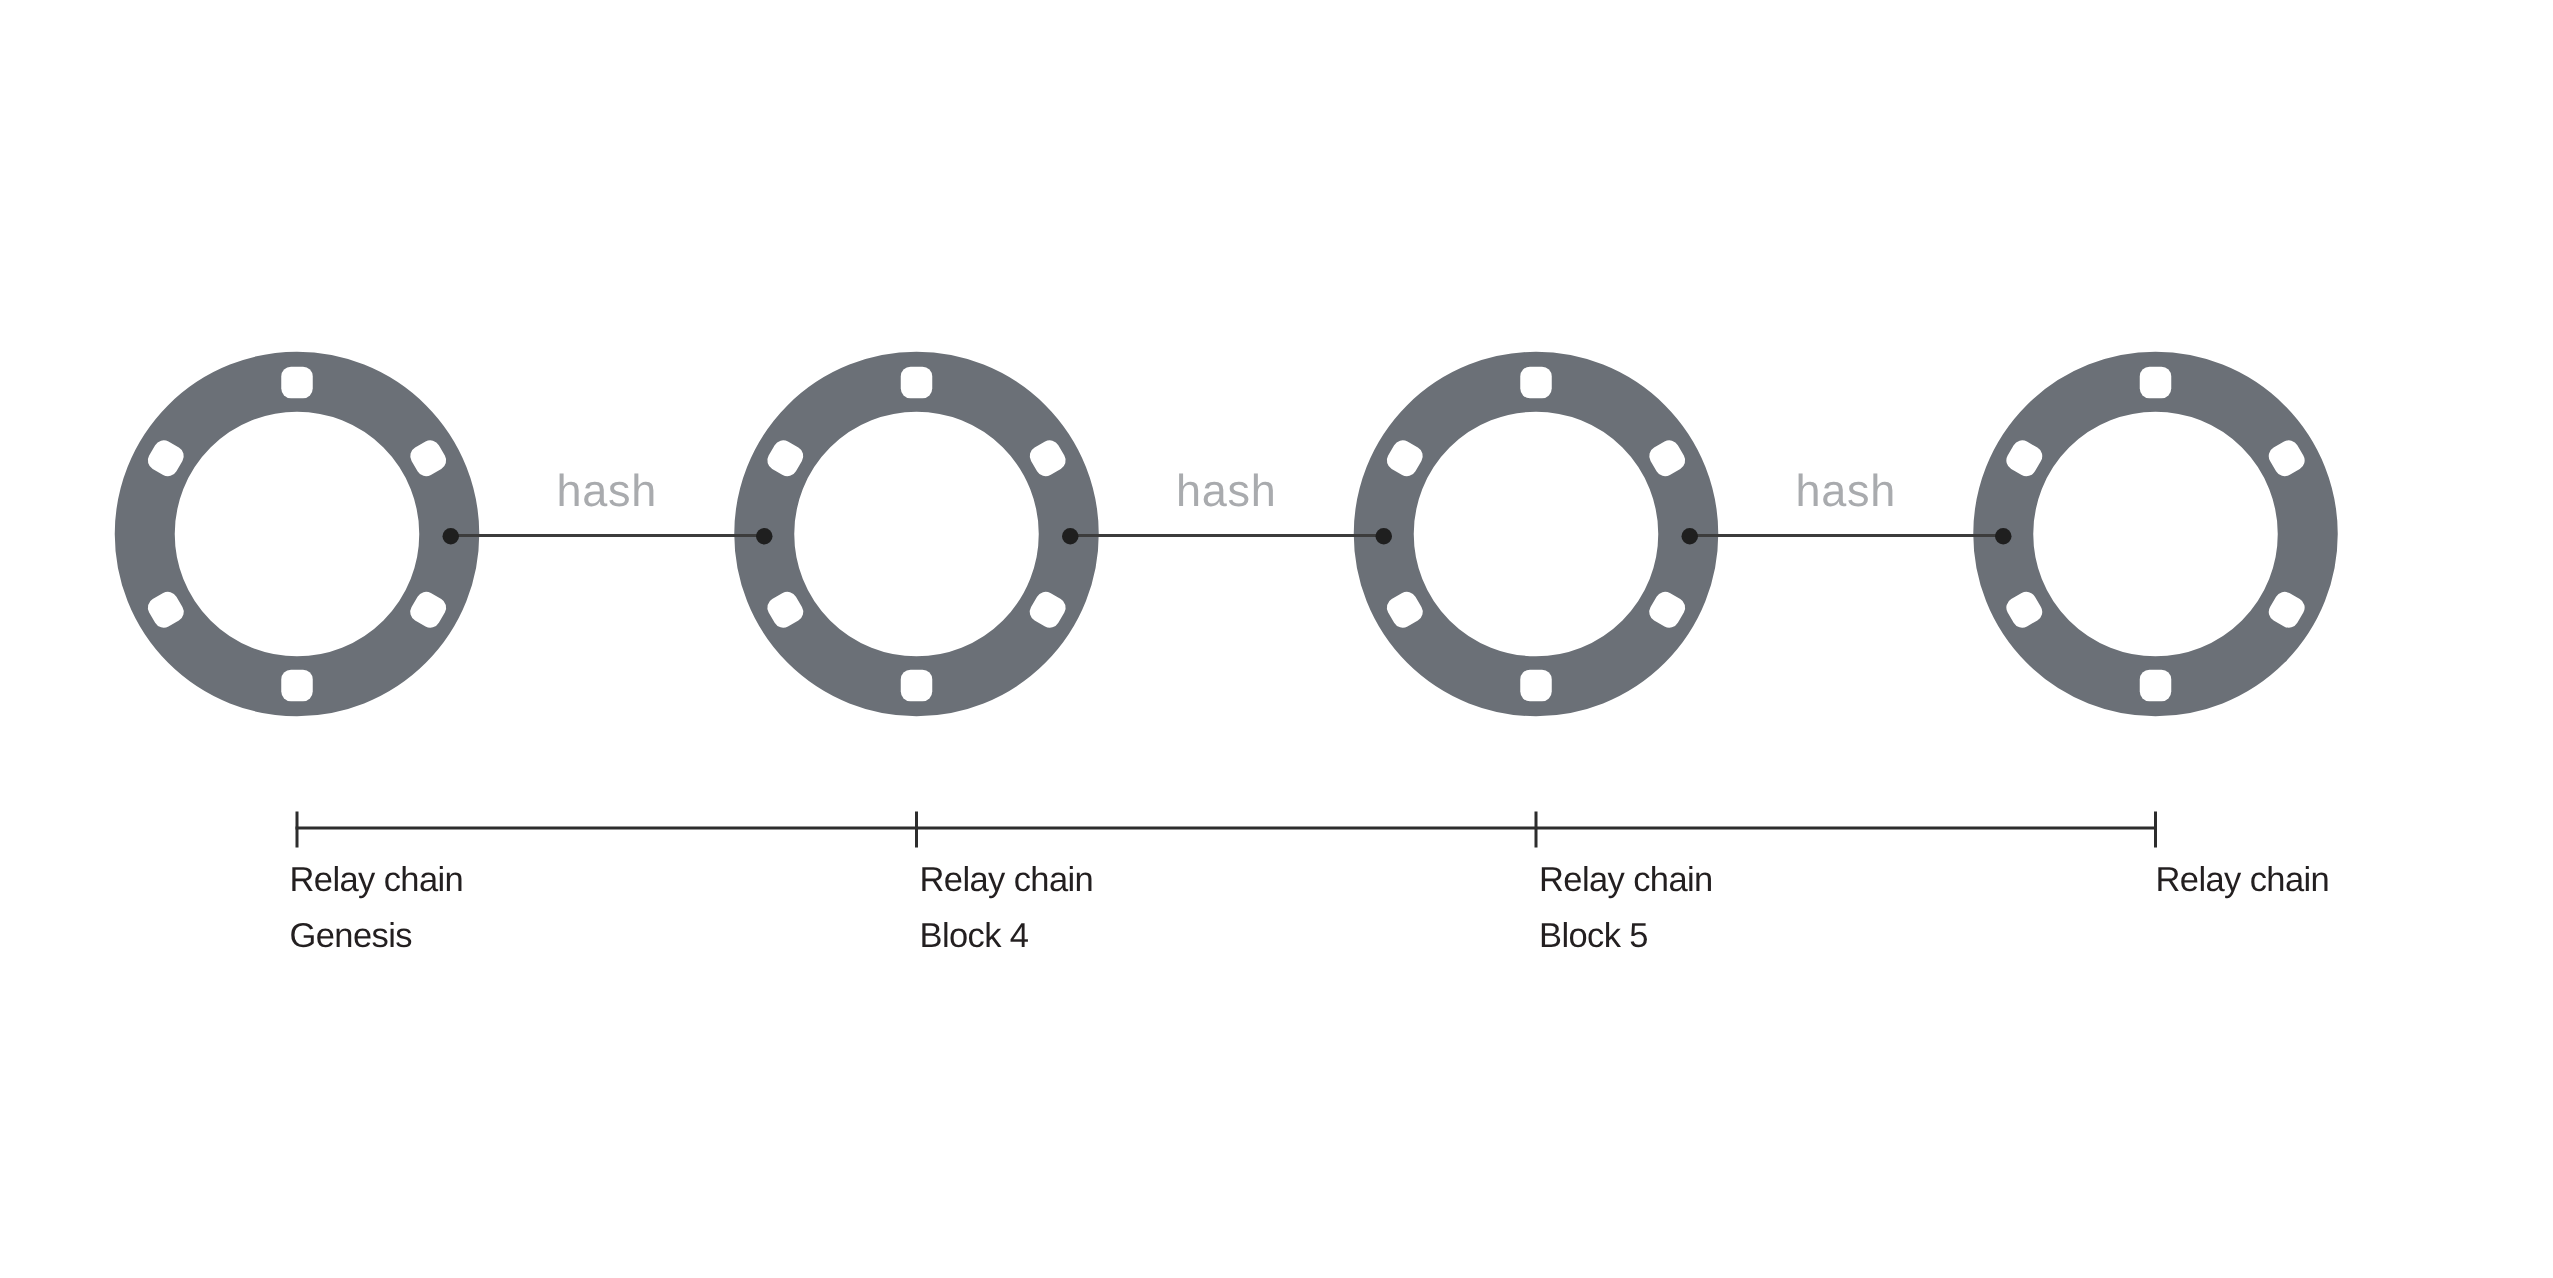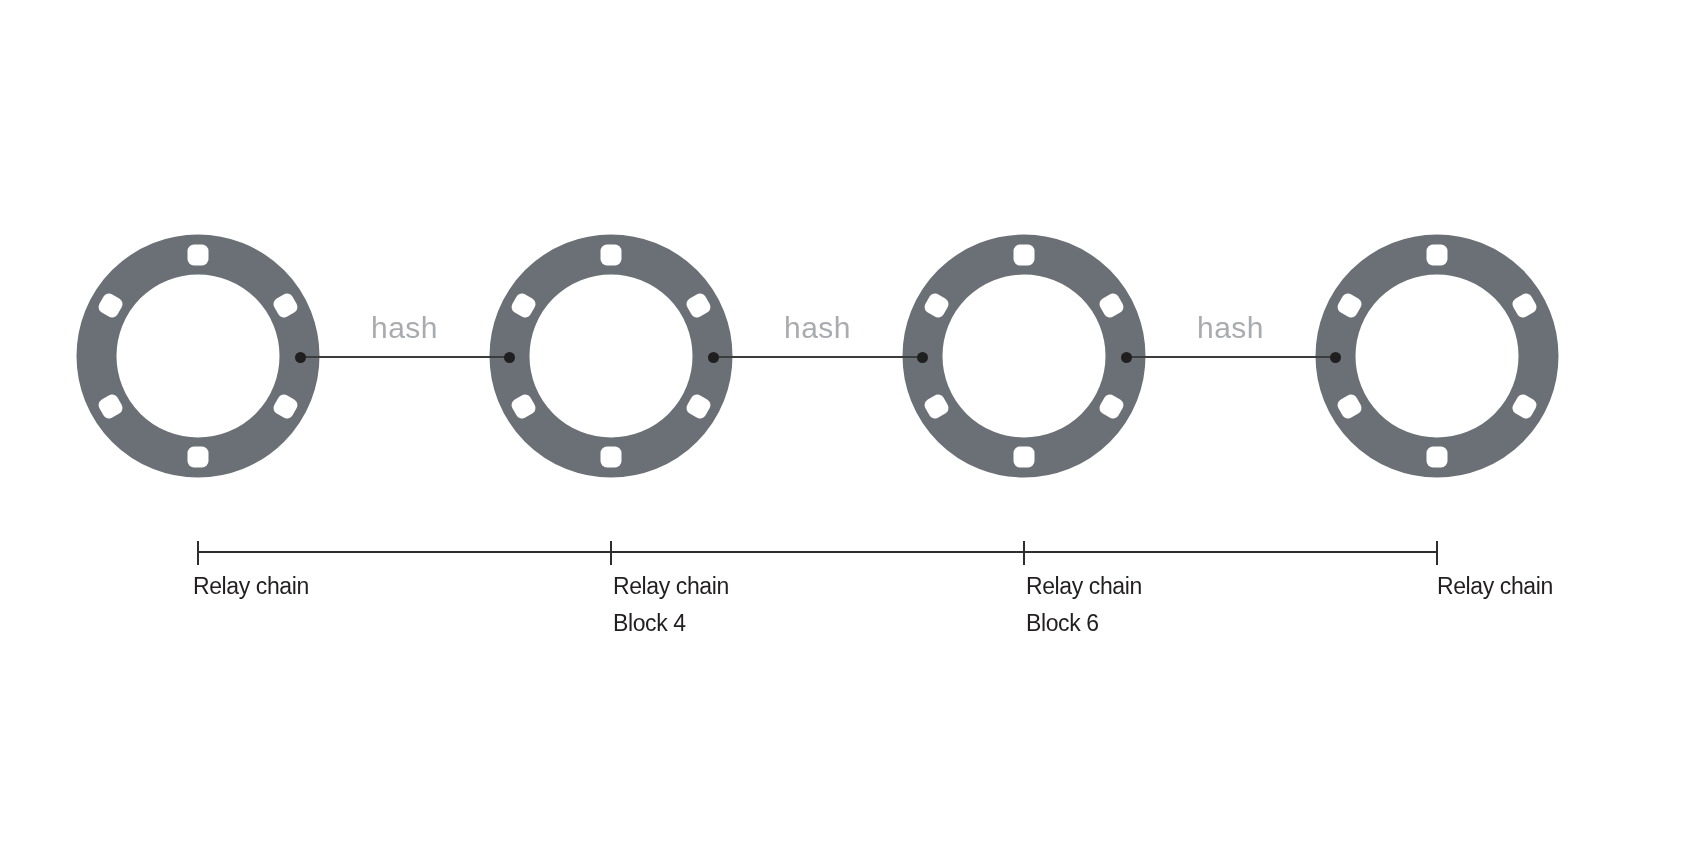--- a/index.html
+++ b/index.html
@@ -128,26 +128,27 @@
   </div>
 
   <div class="timeline-axis"></div>
   <div class="timeline-tick tick-1"></div>
   <div class="timeline-tick tick-2"></div>
   <div class="timeline-tick tick-3"></div>
   <div class="timeline-tick tick-4"></div>
 
   <div class="block-label label-1">
     <span>Relay chain</span>
+    <span>Genesis</span>
   </div>
   <div class="block-label label-2">
     <span>Relay chain</span>
     <span>Block 4</span>
   </div>
   <div class="block-label label-3">
     <span>Relay chain</span>
-    <span>Block 6</span>
+    <span>Block 5</span>
   </div>
   <div class="block-label label-4">
     <span>Relay chain</span>
   </div>
 
 </div>
 
 </body></html>

